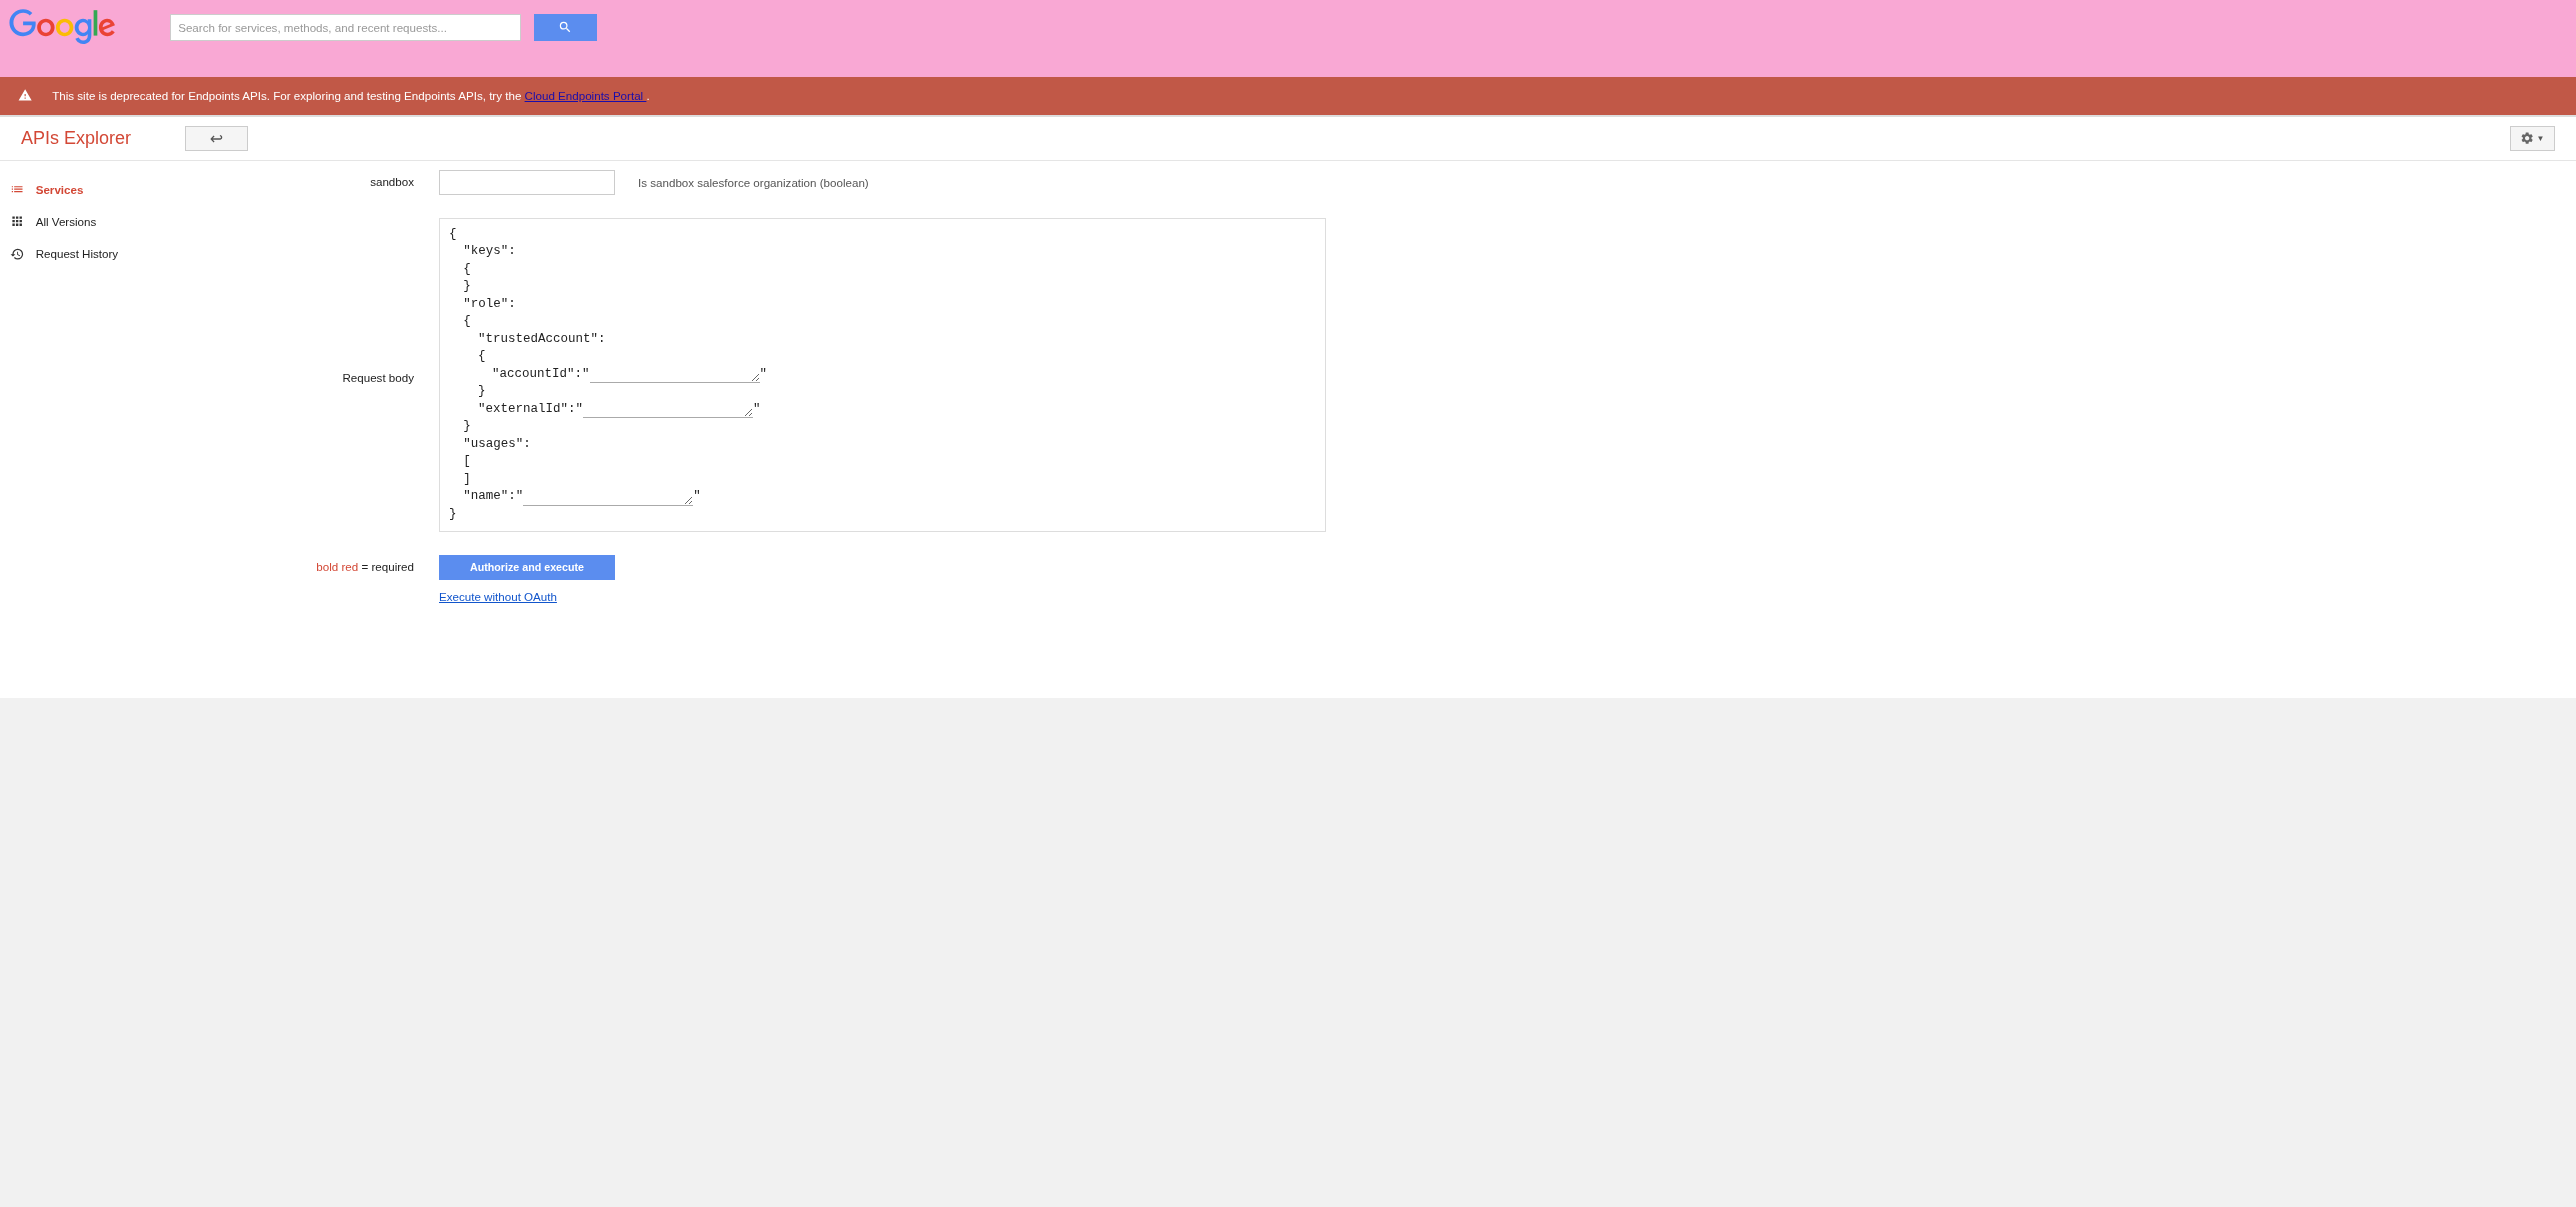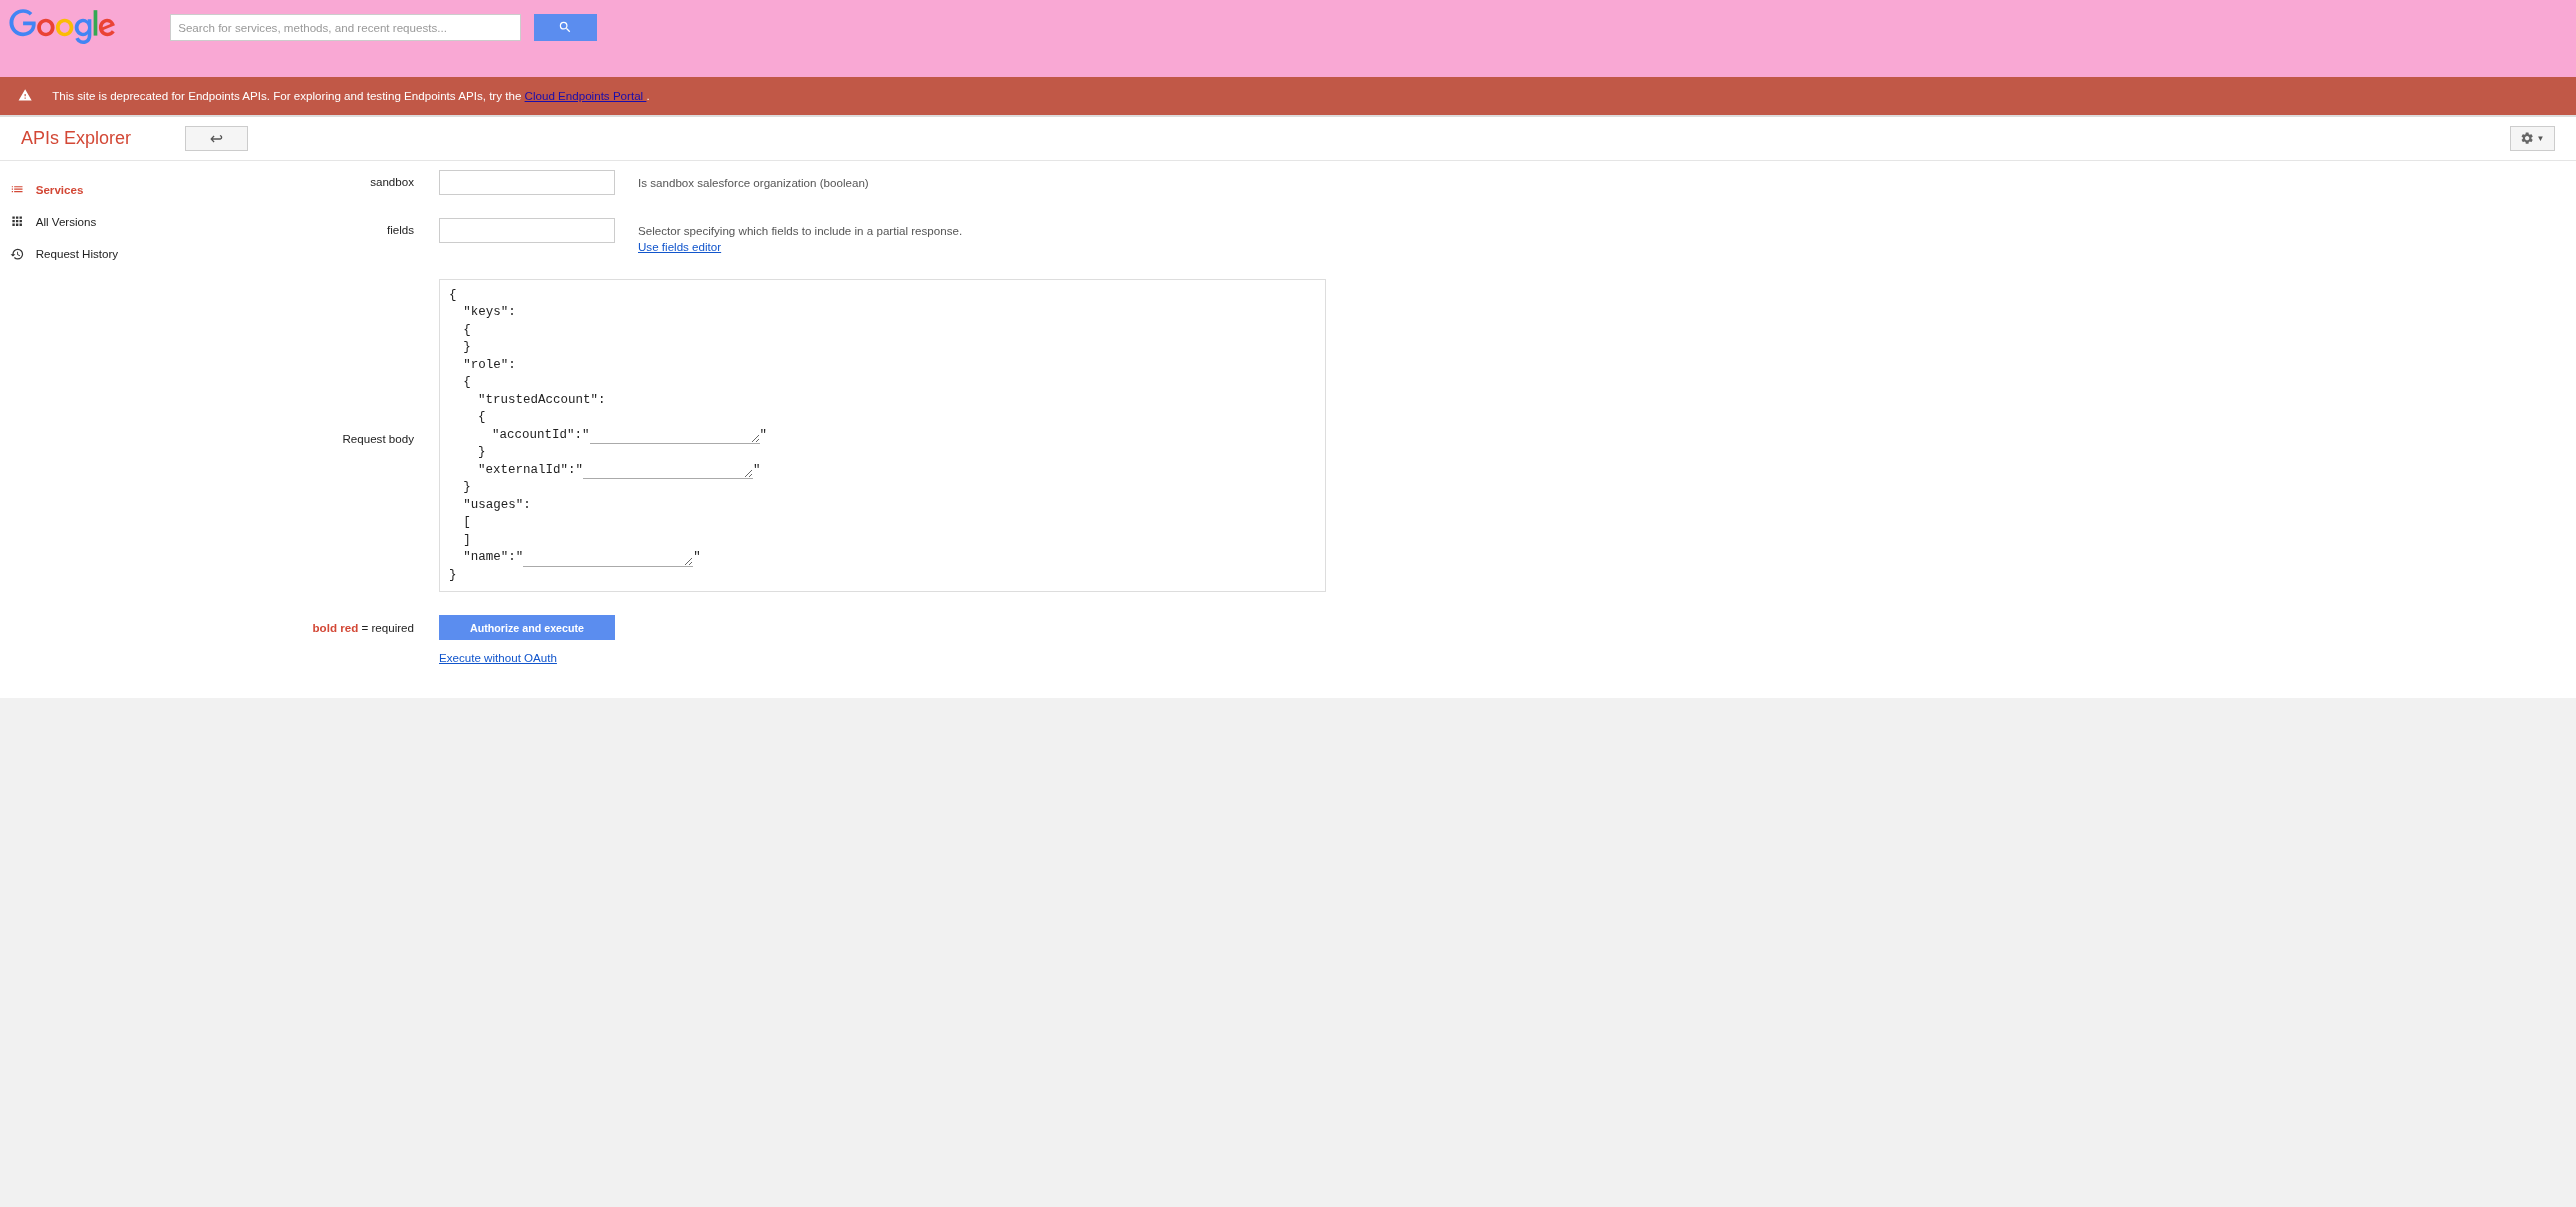--- a/index.html
+++ b/index.html
@@ -40,21 +40,21 @@
 .form-desc a { color: #1155cc; text-decoration: underline; }
 
 .request-body-box { border: 0.9px solid #ddd; padding: 7.2px 9px; font-family: "Courier New", monospace; font-size: 12.5px; line-height: 1.4; width: 887px; }
 .request-body-box .inline-input { border: none; border-bottom: 0.9px solid #aaa; width: 170px; height: 16px; resize: both; display: inline-block; vertical-align: bottom; font-family: inherit; font-size: 11.6px; }
 .ind1 { padding-left: 14.3px; }
 .ind2 { padding-left: 29px; }
 .ind3 { padding-left: 43px; }
 
 .footer-row { display: flex; align-items: flex-start; margin-top: 23px; }
 .footer-label { width: 188px; text-align: right; padding-right: 25px; padding-top: 5.4px; font-size: 11.6px; }
-.footer-label .bold-red { color: #d34836; font-weight: bold; }
+.footer-label .bold-red { color: #d34836; font-weight: normal; }
 .footer-actions { display: flex; flex-direction: column; gap: 10.7px; align-items: flex-start; }
 .primary-btn { background: #5b8def; color: #fff; border: none; padding: 0 18px; height: 25px; font-size: 10.7px; font-weight: bold; cursor: pointer; width: 176px; }
 .link-action { color: #1155cc; text-decoration: underline; font-size: 11.6px; cursor: pointer; }
 </style>
 </head>
 <body>
 
 <div class="header">
   <svg class="logo" viewBox="0 0 272 92">
     <path fill="#EA4335" d="M115.75 47.18c0 12.77-9.99 22.18-22.25 22.18s-22.25-9.41-22.25-22.18C71.25 34.32 81.24 25 93.5 25s22.25 9.32 22.25 22.18zm-9.74 0c0-7.98-5.79-13.44-12.51-13.44S80.99 39.2 80.99 47.18c0 7.9 5.79 13.44 12.51 13.44s12.51-5.55 12.51-13.44z"></path>
@@ -129,28 +129,20 @@
 
   <div class="content">
 
 
     <div class="form-row">
       <div class="form-label">sandbox</div>
       <input class="form-input" type="text" style="">
       <div class="form-desc">Is sandbox salesforce organization (boolean)</div>
     </div>
 
-    <div class="form-row">
-      <div class="form-label">fields</div>
-      <input class="form-input" type="text" style="">
-      <div class="form-desc">
-        <span>Selector specifying which fields to include in a partial response.</span><br>
-        <a href="#">Use fields editor</a>
-      </div>
-    </div>
 
     <div class="form-row" style="align-items:center;">
       <div class="form-label">Request body</div>
       <div class="request-body-box">
 <div>{</div>
 <div class="ind1">"keys":</div>
 <div class="ind1">{</div>
 <div class="ind1">}</div>
 <div class="ind1">"role":</div>
 <div class="ind1">{</div>

